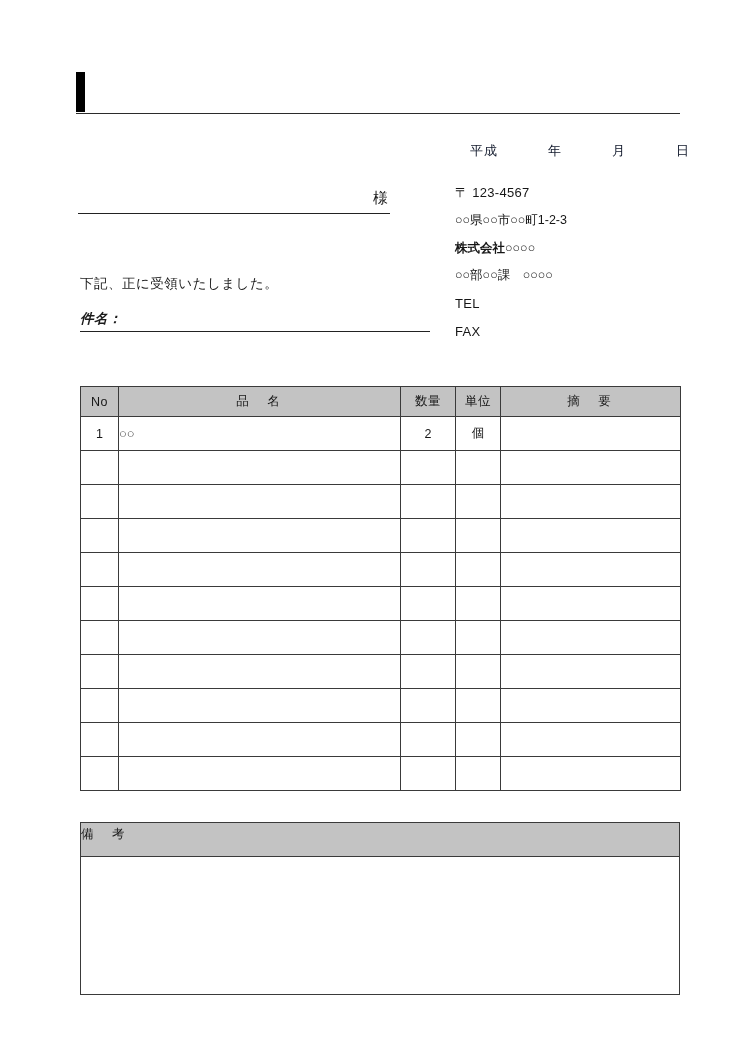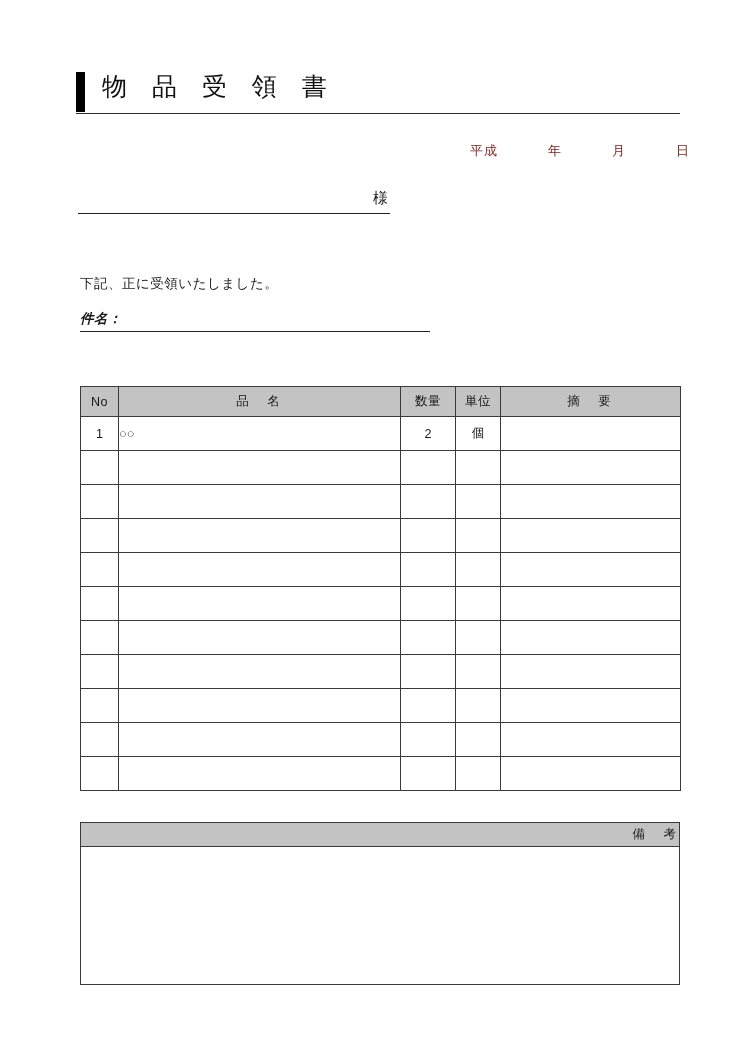--- a/index.html
+++ b/index.html
@@ -60,21 +60,21 @@
   .date-line {
     position: absolute;
     left: 470;
     top: 142px;
     left: 470px;
     width: 220px;
     font-size: 13px;
     letter-spacing: 1px;
     display: flex;
     justify-content: space-between;
-    color: #7f1d1d;
+    color: #0f172a;
   }
   .date-line span { white-space: nowrap; }
 
   
   .sender {
     position: absolute;
     left: 455px;
     top: 186px;
     width: 240px;
     font-size: 12.5px;
@@ -187,54 +187,61 @@
 
   
   .remarks {
     position: absolute;
     left: 80px;
     top: 822px;
     width: 600px;
   }
   .remarks-head {
     box-sizing: border-box;
-    height: 25px;
+    height: 35px;
     background: #c3c3c3;
     border: 1px solid #3a3a3a;
-    text-align: right;
+    text-align: left;
     font-size: 12.5px;
     line-height: 23px;
     letter-spacing: 3px;
   }
   .remarks-body {
     box-sizing: border-box;
     height: 138px;
     border: 1px solid #3a3a3a;
     border-top: none;
     background: #ffffff;
   }
 </style>
 </head>
 <body>
 
 <div class="page">
 
   <div class="title-block">
     <div class="title-bar"></div>
-    <div class="title-text">物 品 受 領 書</div>
     <div class="title-rule"></div>
   </div>
 
   <div class="date-line">
     <span>平成</span>
     <span>年</span>
     <span>月</span>
     <span>日</span>
   </div>
 
+  <div class="sender">
+    <div class="latin">〒 123-4567</div>
+    <div>○○県○○市○○町1-2-3</div>
+    <div class="strong">株式会社○○○○</div>
+    <div>○○部○○課　○○○○</div>
+    <div class="latin">TEL</div>
+    <div class="latin">FAX</div>
+  </div>
 
   <div class="addressee">
     <span class="sama">様</span>
     <span class="rule"></span>
   </div>
 
   <div class="received-note">下記、正に受領いたしました。</div>
 
   <div class="subject">
     <span class="label">件名：</span>

